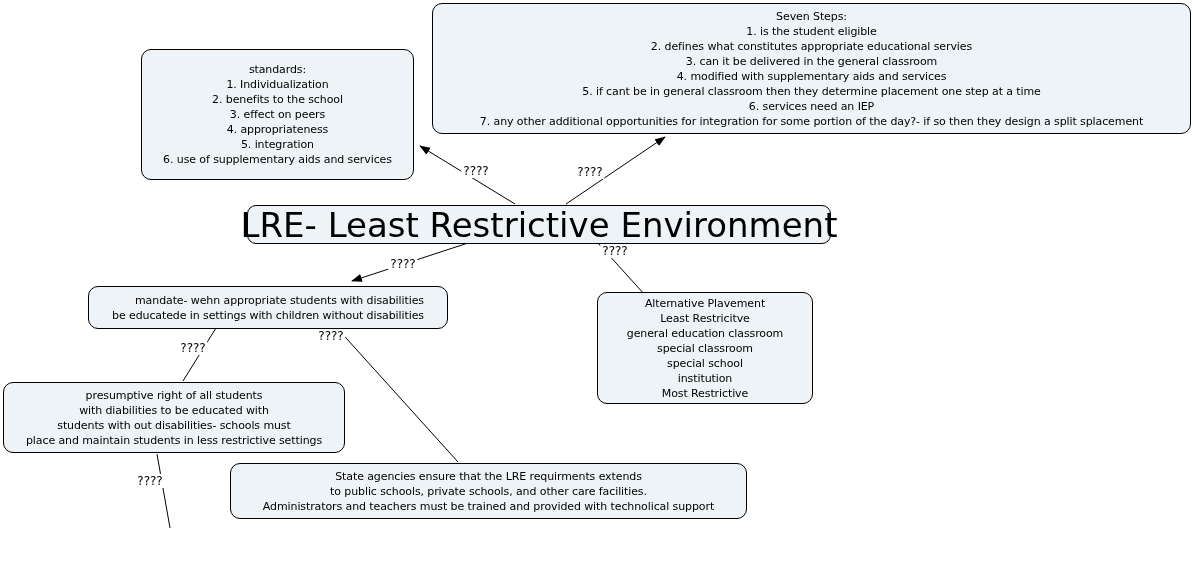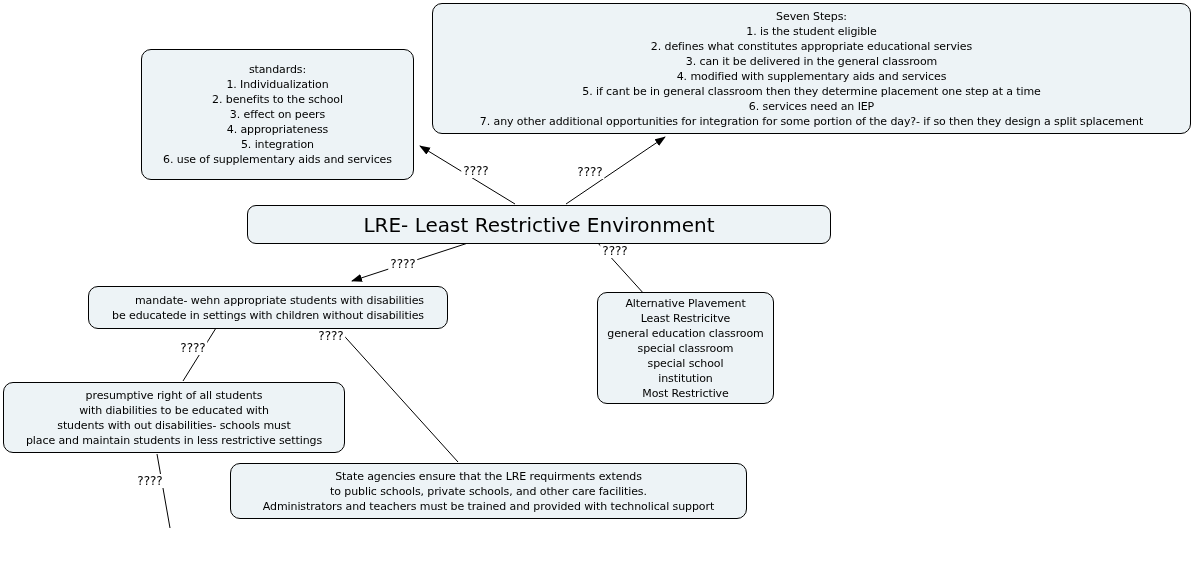--- a/index.html
+++ b/index.html
@@ -42,30 +42,30 @@
   .node-text {
     white-space: pre-line;
     font-size: 11px;
     line-height: 15px;
     letter-spacing: -0.1px;
   }
   #node-lre {
     border-radius: 9px;
   }
   #node-lre .node-text {
-    font-size: 20px;
+    font-size: 34px;
     line-height: 34px;
     letter-spacing: 0;
     white-space: nowrap;
   }
   #node-standards   { left: 141px; top: 17px;  width: 273px; height: 131px; margin-top: 32px; }
   #node-seven-steps { left: 432px; top: 3px;   width: 759px; height: 131px; }
   #node-lre         { left: 247px; top: 205px; width: 584px; height: 39px;  }
   #node-mandate     { left: 88px;  top: 286px; width: 360px; height: 43px; text-align: right;  }
-  #node-alternative { left: 597px; top: 292px; width: 177px; height: 112px; }
+  #node-alternative { left: 597px; top: 292px; width: 216px; height: 112px; }
   #node-presumptive { left: 3px;   top: 382px; width: 342px; height: 71px;  }
   #node-state       { left: 230px; top: 463px; width: 517px; height: 56px;  }
   #node-schools     { left: 20px;  top: 529px; width: 310px; height: 39px;  }
   .link-label {
     position: absolute;
     transform: translate(-50%, -50%);
     background: #ffffff;
     color: #000000;
     font-size: 12px;
     line-height: 14px;

